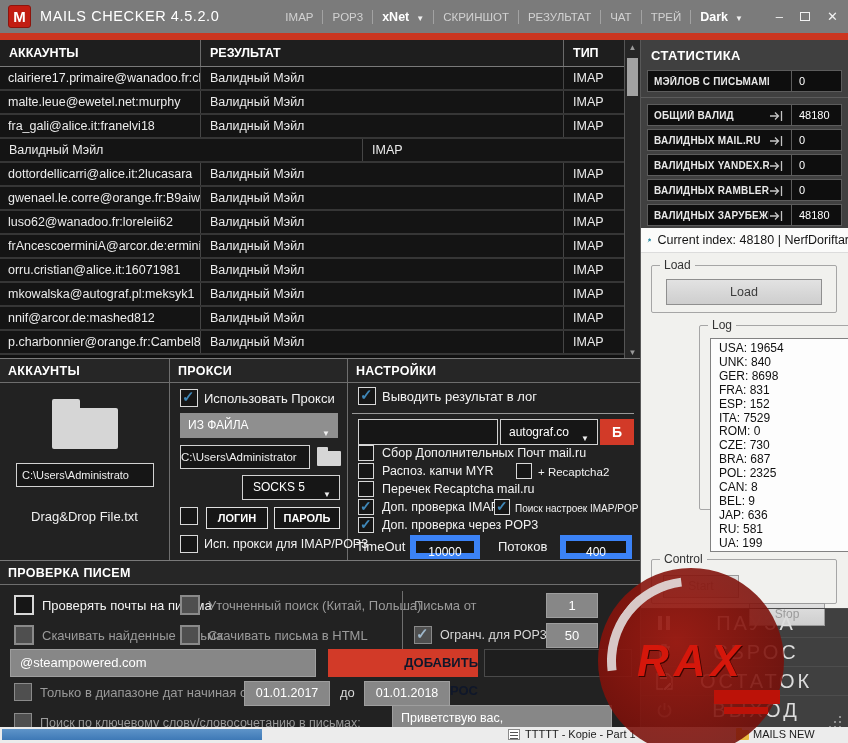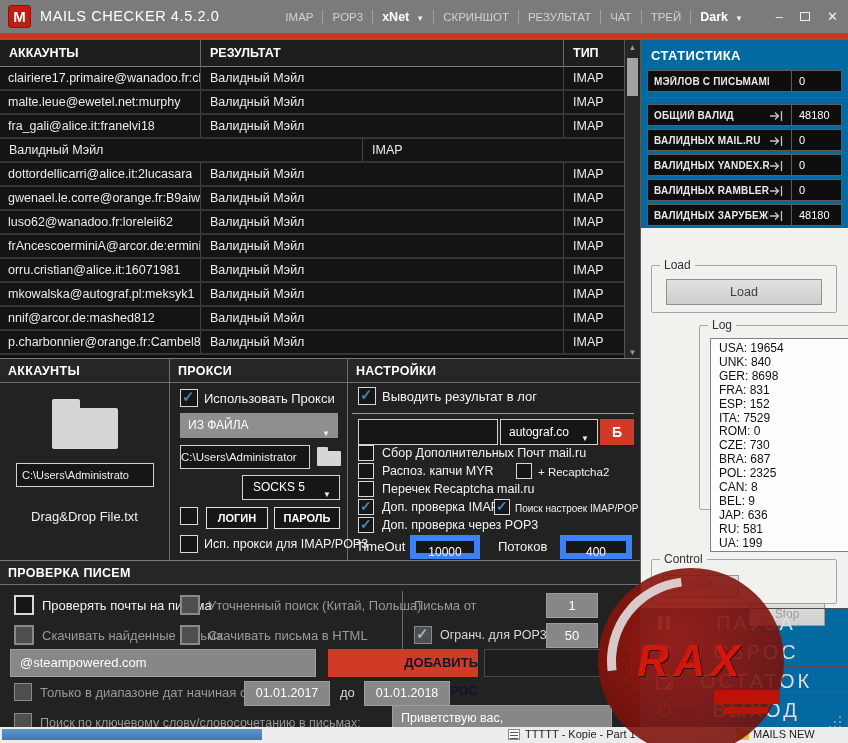--- a/index.html
+++ b/index.html
@@ -36,21 +36,21 @@
   .td.c1 { width:201px; padding-left:8px; border-right:1px solid #454545; }
   .td.c2 { width:363px; padding-left:9px; border-right:1px solid #454545; }
   .td.c3 { width:60px; padding-left:9px; }
   .vscroll { position:absolute; left:624px; top:40px; width:16px; height:320px; background:#262626;
              border-left:1px solid #555; }
   .vscroll .up, .vscroll .down { position:absolute; left:0; width:15px; text-align:center; color:#9a9a9a; font-size:8px; }
   .vscroll .up { top:3px; } .vscroll .down { bottom:3px; }
   .vscroll .thumb { position:absolute; left:2px; top:18px; width:11px; height:38px; background:#a2a2a2; }
 
   
-  .rightcol { position:absolute; left:640px; top:40px; width:208px; height:687px; background:#0369a1;
+  .rightcol { position:absolute; left:640px; top:40px; width:208px; height:687px; background:#404040;
               border-left:1px solid #585858; }
   .stats-title { position:absolute; left:10px; top:8px; color:#fff; font-weight:bold; font-size:13px; letter-spacing:0.4px; }
   .stats-rows { position:absolute; left:0; top:30px; width:100%; }
   .stat-row { height:22px; margin:0 6px 3px 6px; border:1px solid #5c5c5c; display:flex; align-items:center; background:#0e0e0e; }
   .stat-label { flex:1; padding-left:6px; font-size:10px; font-weight:bold; color:#e8e8e8; letter-spacing:0.2px; white-space:nowrap; overflow:hidden; }
   .stat-arrow { width:22px; height:14px; }
   .stat-val { width:50px; border-left:1px solid #5c5c5c; padding-left:7px; font-size:11px; color:#fff; line-height:20px; }
   .stats-hr { height:1px; background:#5c5c5c; margin:5px 0 6px 0; }
 
   
@@ -308,20 +308,26 @@
           <div class="stat-label">ВАЛИДНЫХ ЗАРУБЕЖНЫХ</div>
           <div class="stat-arrow"><svg width="14" height="12" viewBox="0 0 14 12">
               <path d="M1 6h8M6 2.5L9.5 6 6 9.5M12.5 1v10" fill="none" stroke="#c4c4c4" stroke-width="1.3"></path>
             </svg></div>
           <div class="stat-val">48180</div>
         </div>
         <div class="stats-hr"></div>
       </div>
 
     <div class="loader">
+      <div class="idxbar">
+        <svg width="13" height="13" viewBox="0 0 13 13">
+          <path d="M7 0l6 5-3 1 1 3-4-1-6 5 4-6-2-3z" fill="#2f8ea6"></path>
+        </svg>
+        <span>Current index: 48180 | NerfDoriftar</span>
+      </div>
       <div class="group g-load">
         <span class="glabel">Load</span>
         <div class="btn-load">Load</div>
       </div>
       <div class="group g-log">
         <span class="glabel">Log</span>
         <div class="logbox" id="logbox">USA: 19654
 UNK: 840
 GER: 8698
 FRA: 831

